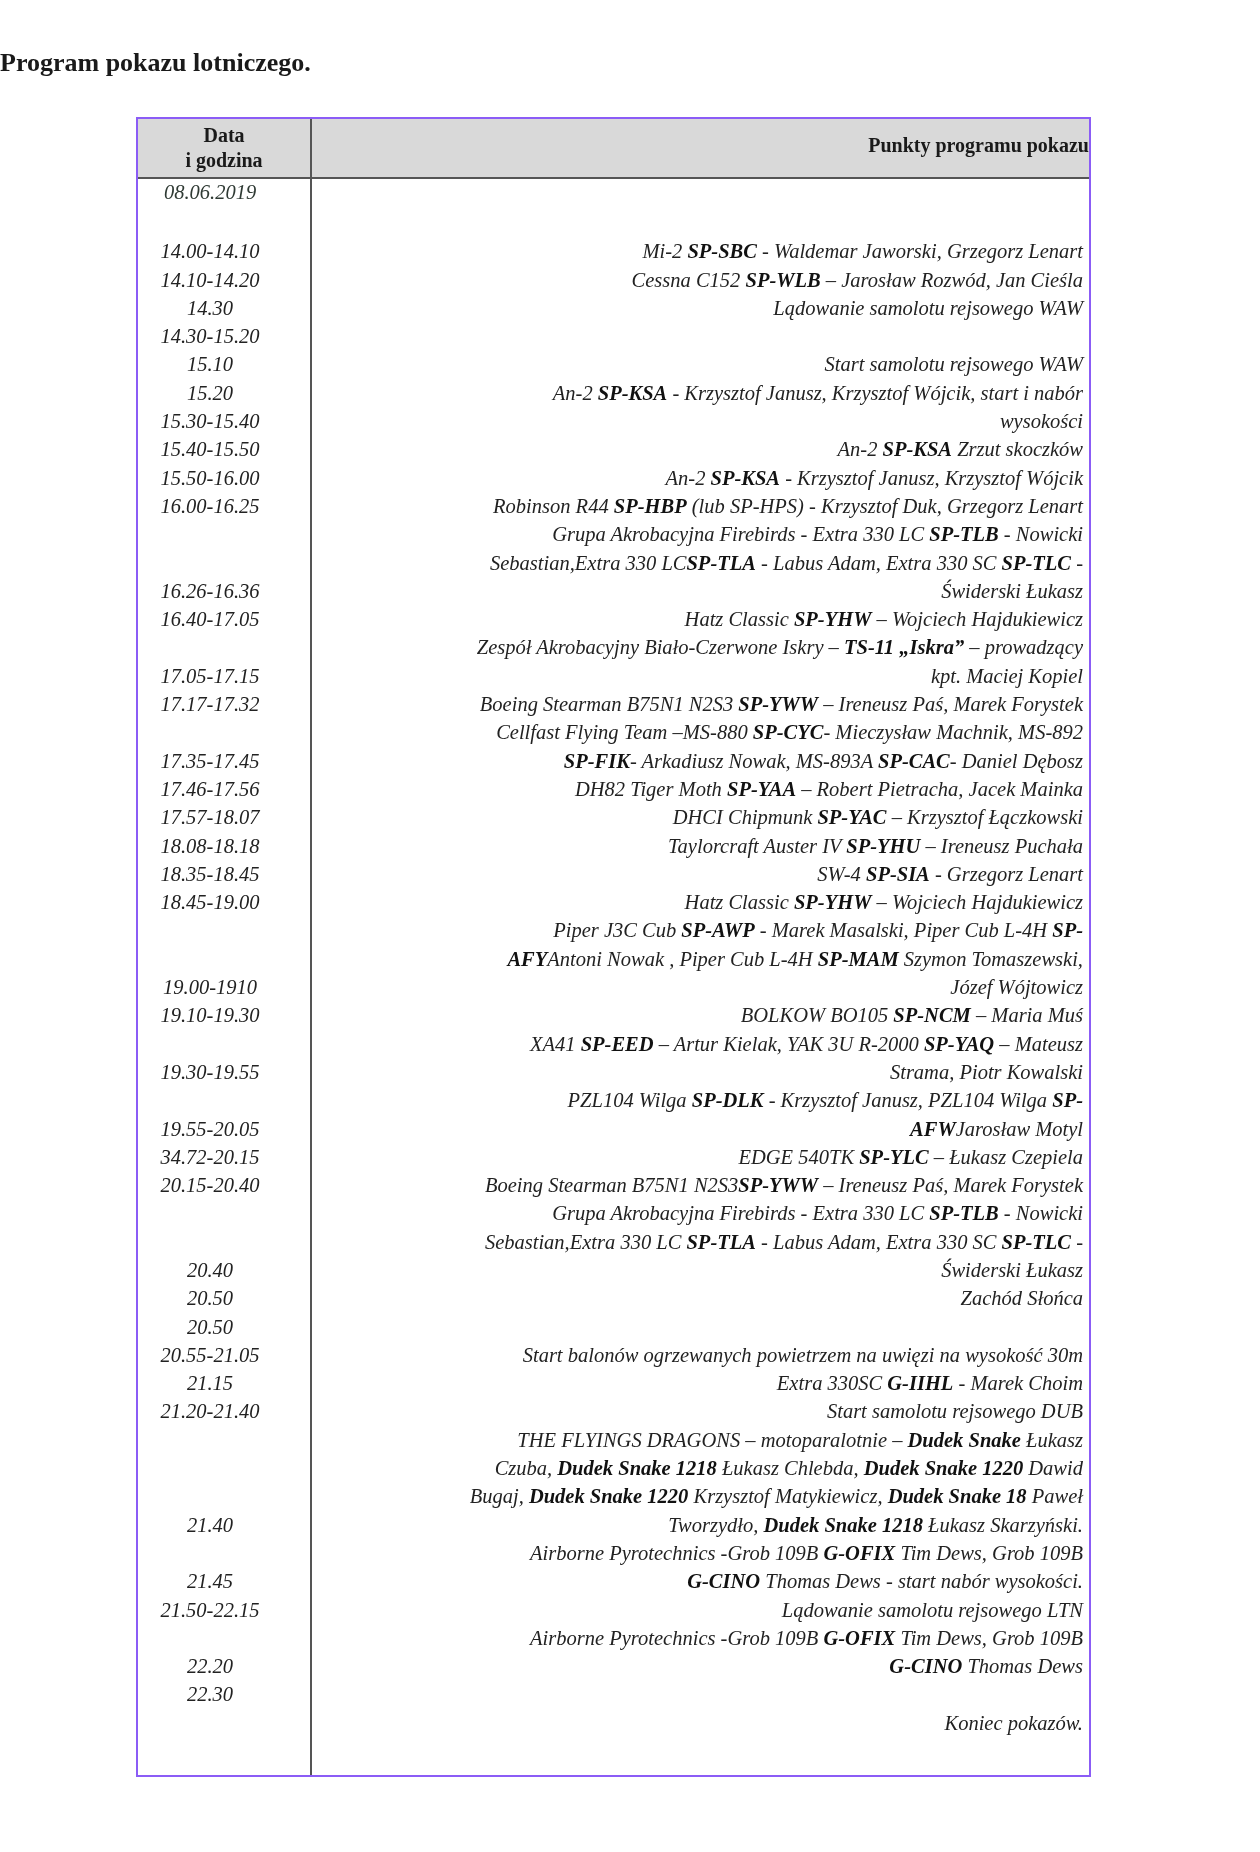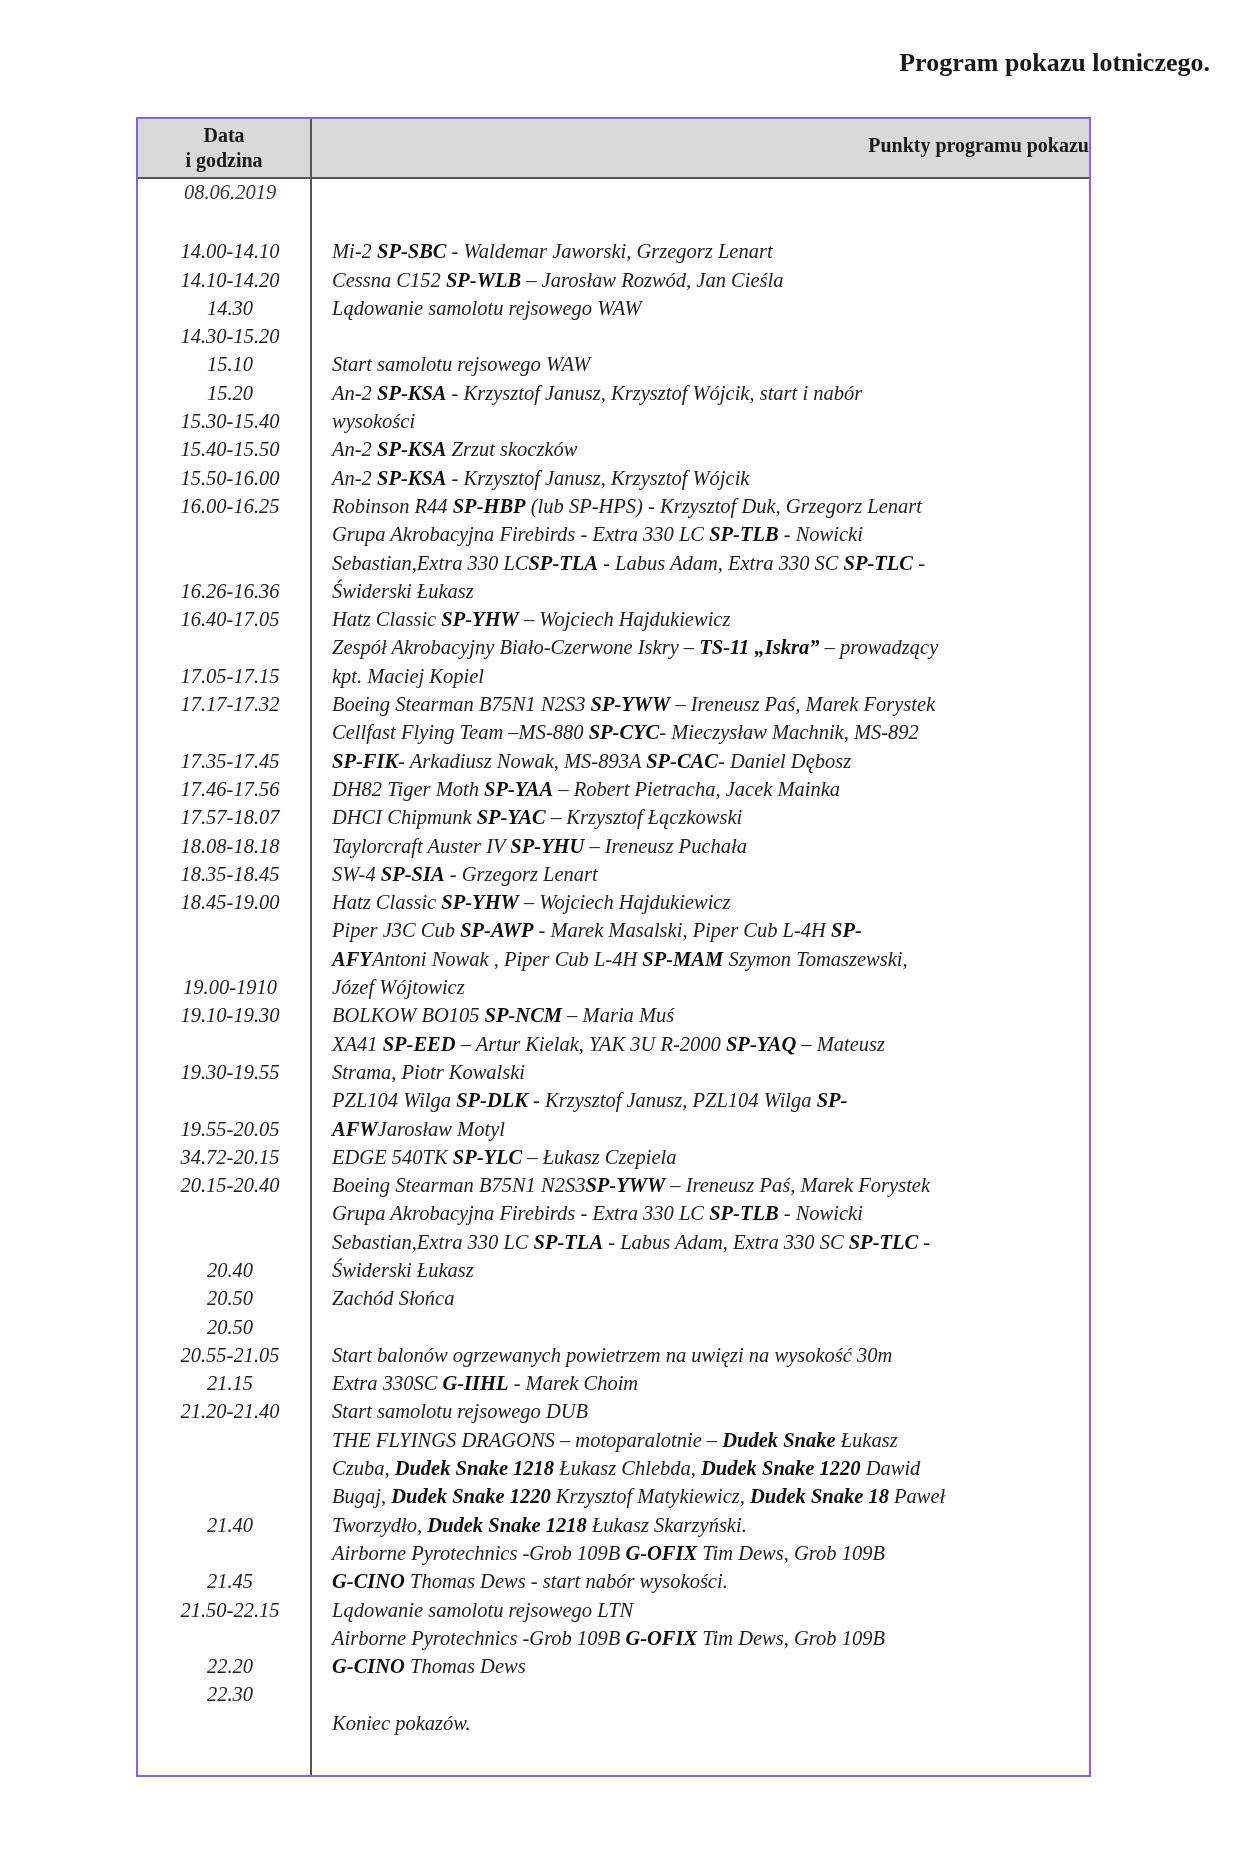--- a/index.html
+++ b/index.html
@@ -1,32 +1,32 @@
 <!DOCTYPE html>
 <html><head>
 <meta charset="utf-8">
 <style>
   html, body { margin:0; padding:0; background:#ffffff; }
   body { width:1260px; height:1852px; position:relative; overflow:hidden;
          font-family:"Liberation Serif", "DejaVu Serif", serif; color:#1a1a1a; }
-  .title { position:absolute; left:0; width:1210px; top:48px; text-align:right;
+  .title { position:absolute; left:0; width:1210px; top:48px; text-align:left;
            font-size:26px; font-weight:bold; letter-spacing:0px; }
   .table { position:absolute; left:136px; top:117px; width:955px; height:1660px;
            border:2px solid #8b5cf6; box-sizing:border-box; }
   .divider { position:absolute; left:172px; top:0; bottom:0; width:2px; background:#555; }
   .thead { position:absolute; left:0; top:0; right:0; height:58px; background:#d9d9d9;
            border-bottom:2px solid #555; }
   .th-left { position:absolute; left:0; width:172px; top:4px; text-align:center;
              font-weight:bold; font-size:20px; line-height:25px; }
   .th-right { position:absolute; left:174px; right:0; top:15px; text-align:right;
               font-weight:bold; font-size:20px; }
   .lines { position:absolute; left:0; right:0; top:59px; }
   .line { height:28.3px; position:relative; font-style:italic; font-size:20.5px; line-height:28px; }
-  .cell-time { position:absolute; left:0; width:144px; text-align:center; white-space:nowrap; color:#222;padding-left:20px; }
-  .cell-text { position:absolute; left:194px; right:6px; white-space:nowrap; color:#222; }
+  .cell-time { position:absolute; left:0; width:144px; text-align:center; white-space:nowrap; color:#222; }
+  .cell-text { position:absolute; left:172px; right:6px; white-space:nowrap; color:#222;text-align:right; }
   .cell-text b { font-weight:bold; color:#111; }
   .date { color:#2f3a34; }
   .spacer { height:31px; }
 </style>
 </head>
 <body>
 
 <div class="title">Program pokazu lotniczego.</div>
 
 <div class="table">

